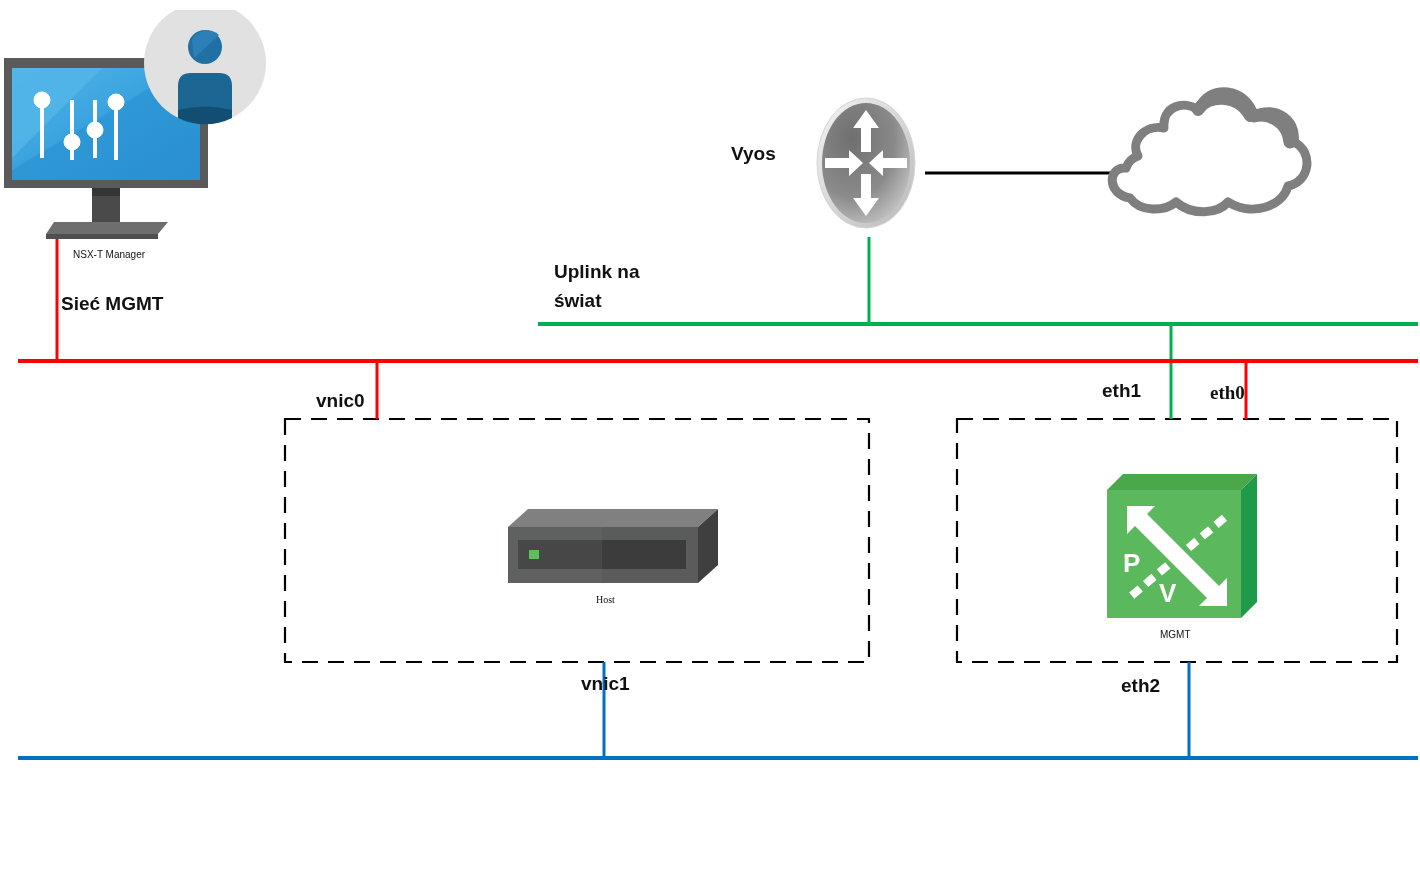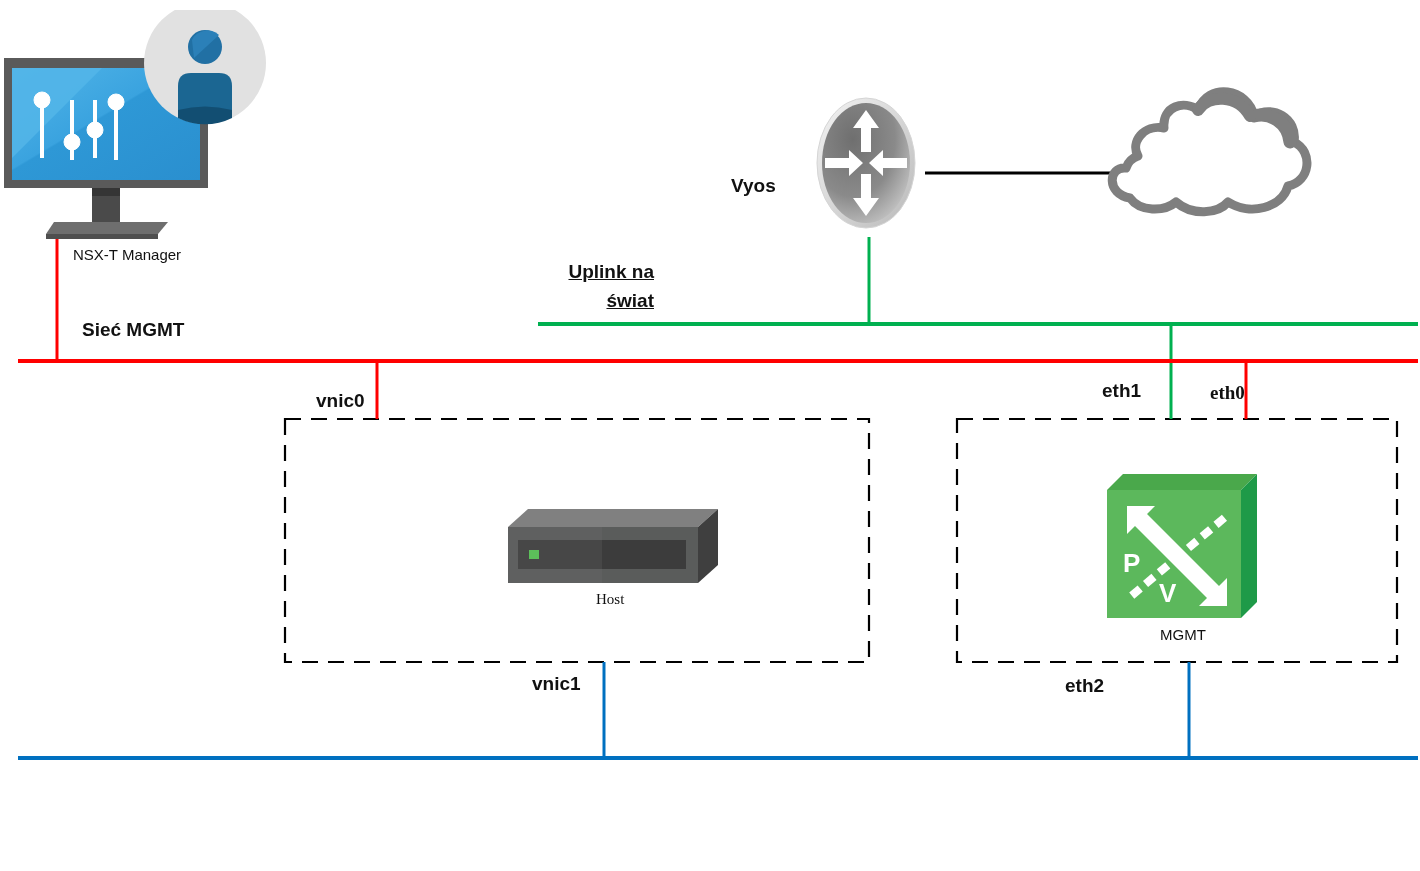--- a/index.html
+++ b/index.html
@@ -1,21 +1,21 @@
 <!DOCTYPE html>
 <html><head>
 <meta charset="utf-8">
 <style>
   html, body { margin: 0; padding: 0; background: #ffffff; }
   #canvas { position: relative; width: 1420px; height: 871px; overflow: hidden; background: #ffffff;
     font-family: "Liberation Sans", "DejaVu Sans", sans-serif; color: #111; }
   #canvas svg.wires { position: absolute; left: 0; top: 0; }
   .lbl { position: absolute; font-weight: bold; font-size: 19px; color: #111; white-space: nowrap; line-height: 29px; }
-  .lbl.small { font-weight: normal; font-size: 15px; }
-  .lbl.center { text-align: right; text-decoration: underline; }
+  .lbl.small { font-weight: normal; font-size: 10px; }
+  .lbl.center { text-align: left; }
   .icon { position: absolute; }
 </style>
 </head>
 <body>
 
 <div id="canvas">
 
   <svg class="wires" width="1420" height="871">
 
     <rect x="285" y="419" width="584" height="243" fill="none" stroke="#000" stroke-width="2.2" stroke-dasharray="16,10"></rect>
@@ -122,31 +122,31 @@
         <rect x="88" y="88" width="11" height="8"></rect>
           <rect x="106" y="88" width="11" height="8"></rect>
         <rect x="124" y="88" width="11" height="8"></rect>
       </g>
     </g>
     <text x="16" y="98" fill="#fff" font-family="Liberation Sans, sans-serif" font-weight="bold" font-size="26">P</text>
     <text x="52" y="128" fill="#fff" font-family="Liberation Sans, sans-serif" font-weight="bold" font-size="26">V</text>
   </svg>
 
   <div class="lbl small" style="left:73px;top:240px;">NSX-T Manager</div>
-  <div class="lbl" style="left:82px;top:289px;margin-top:26px;">Sieć MGMT</div>
-  <div class="lbl" style="left:731px;top:139px;margin-top:32px;">Vyos</div>
+  <div class="lbl" style="left:61px;top:289px;">Sieć MGMT</div>
+  <div class="lbl" style="left:731px;top:139px;">Vyos</div>
 
   <div class="lbl center" style="left:554px;top:257px;width:100px;">
     <div>Uplink na</div>
     <div>świat</div>
   </div>
 
   <div class="lbl" style="left:316px;top:386px;">vnic0</div>
   <div class="lbl" style="left:1102px;top:376px;">eth1</div>
   <div class="lbl" style="left:1210px;top:378px;font-family:Liberation Serif, serif;">eth0</div>
 
   <div class="lbl small" style="left:596px;top:585px;font-family:Liberation Serif, serif;">Host</div>
   <div class="lbl small" style="left:1160px;top:620px;">MGMT</div>
 
-  <div class="lbl" style="left:532px;top:669px;">vnic1</div>
-  <div class="lbl" style="left:1065px;top:671px;">eth2</div>
+  <div class="lbl" style="left:581px;top:669px;">vnic1</div>
+  <div class="lbl" style="left:1121px;top:671px;">eth2</div>
 
 </div>
 
 </body></html>

